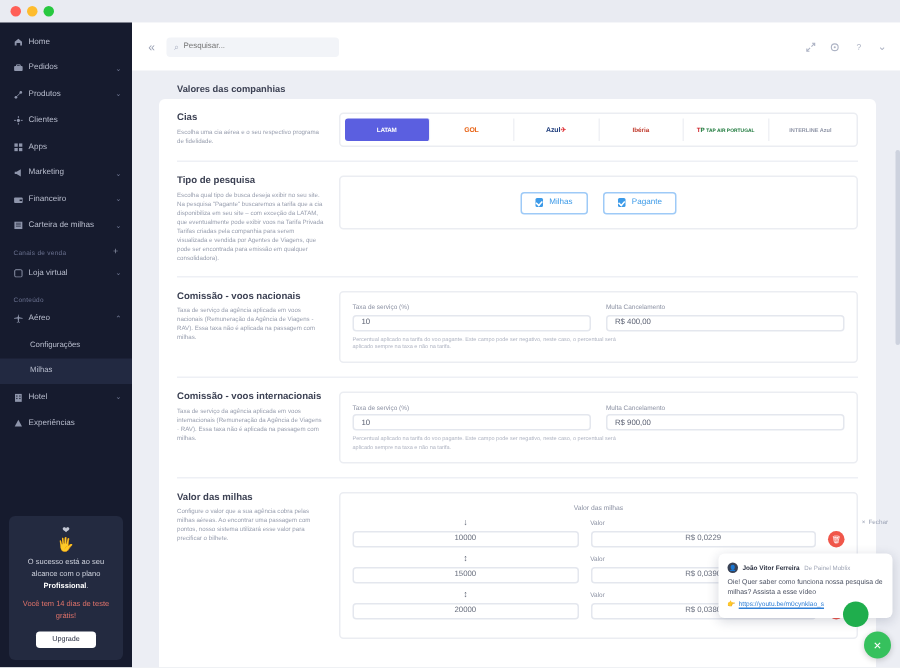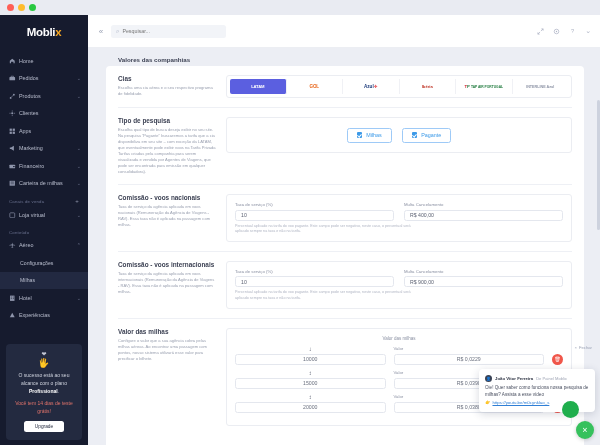--- a/index.html
+++ b/index.html
@@ -294,24 +294,20 @@
 
 <div id="app">
 
   <div class="titlebar">
     <span class="dot r"></span>
     <span class="dot y"></span>
     <span class="dot g"></span>
   </div>
 
   <div class="sidebar">
-    <div class="brand">
-      <span>Mobli</span>
-        <span class="x">x</span>
-    </div>
 
     <div class="navlist">
 
       <div class="navitem">
         <span class="ico">
             <svg class="si" viewBox="0 0 16 16">
               <path fill="currentColor" d="M2 13h3V9h6v4h3V7L8 2 2 7z"></path>
             </svg>
           </span>
         <span class="lbl">Home</span>

